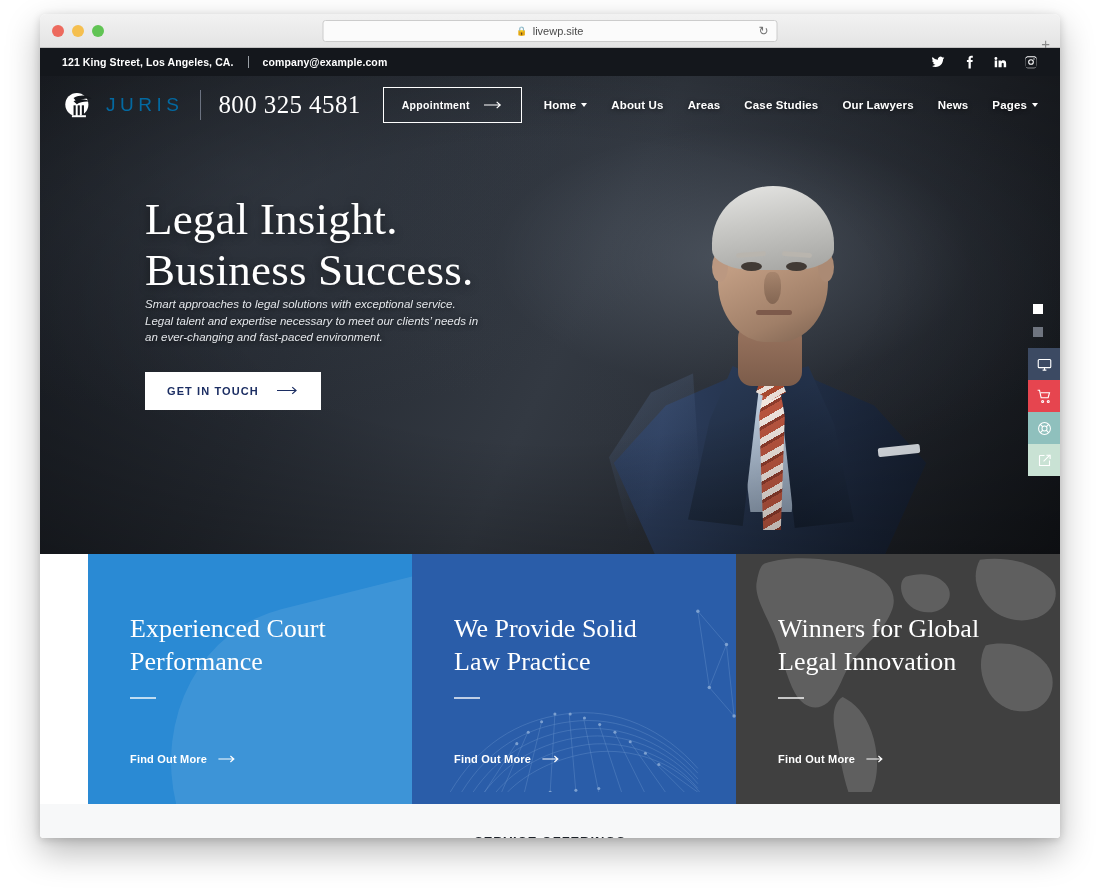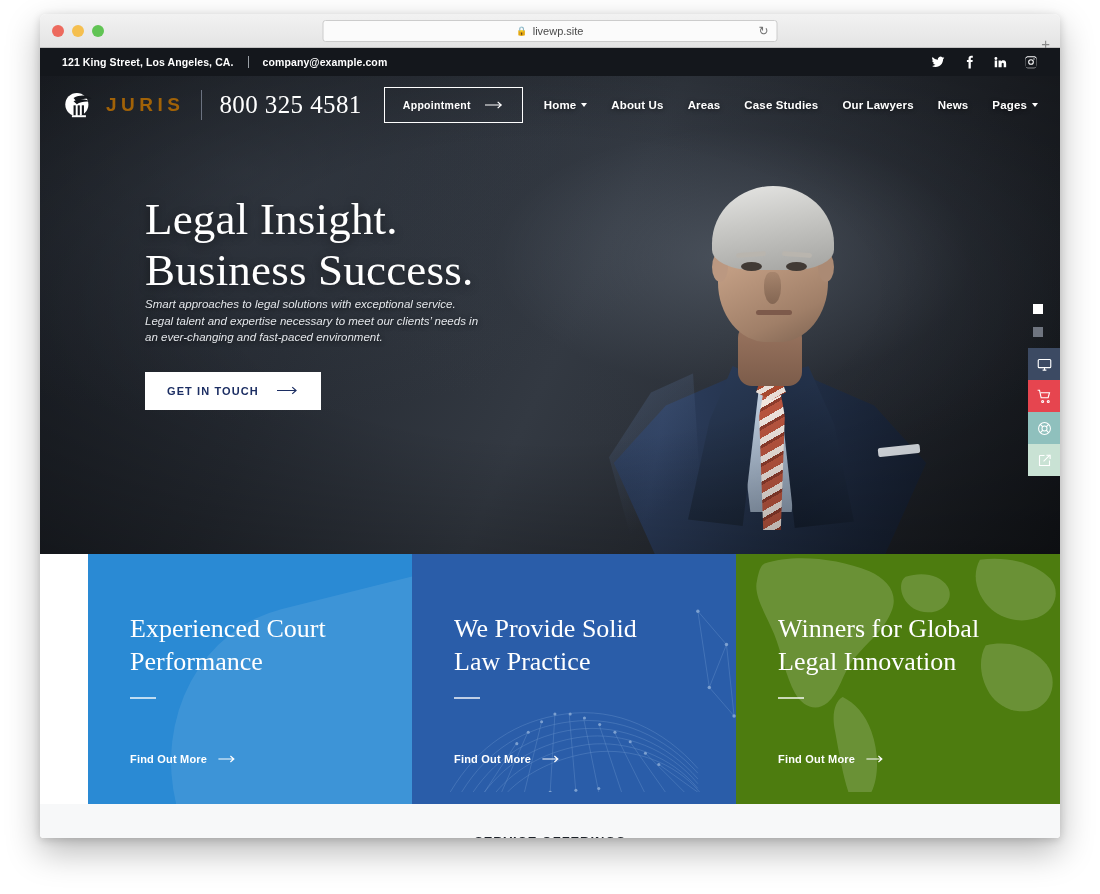--- a/index.html
+++ b/index.html
@@ -270,23 +270,23 @@
     width: 1020px;
     height: 57px;
     display: flex;
     align-items: center;
     padding: 0 22px;
     z-index: 25;
   }
   .brand { display: flex; align-items: center; gap: 11px; }
   .logo-mark { width: 33px; height: 33px; display: block; }
   .brand-name {
-    color: #a16207;
+    color: #0369a1;
     font-size: 19px;
-    font-weight: bold;
+    font-weight: normal;
     letter-spacing: 4.5px;
   }
   .brand-divider { width: 1px; height: 30px; background: #6b7280; margin: 0 17px; }
   .phone {
     color: #fff;
     font-family: "Liberation Serif", serif;
     font-size: 25px;
     letter-spacing: 0.4px;
   }
   .appointment-btn {
@@ -375,21 +375,21 @@
   }
   .card {
     position: relative;
     flex: 1;
     overflow: hidden;
     padding: 58px 40px 0 42px;
     cursor: pointer;
   }
   .card-1 { background: #2a8ad4; margin-left: 48px; }
   .card-2 { background: #2a5da9; }
-  .card-3 { background: #4d7c0f; }
+  .card-3 { background: #404040; }
 
   .card-1-swoosh {
     position: absolute;
     right: -60px; bottom: -130px;
     width: 300px; height: 330px;
     background: rgba(255,255,255,0.09);
     border-radius: 50% 0 0 0;
     transform: rotate(-14deg);
   }
   .card-mesh { position: absolute; inset: 0; opacity: 0.55; }

